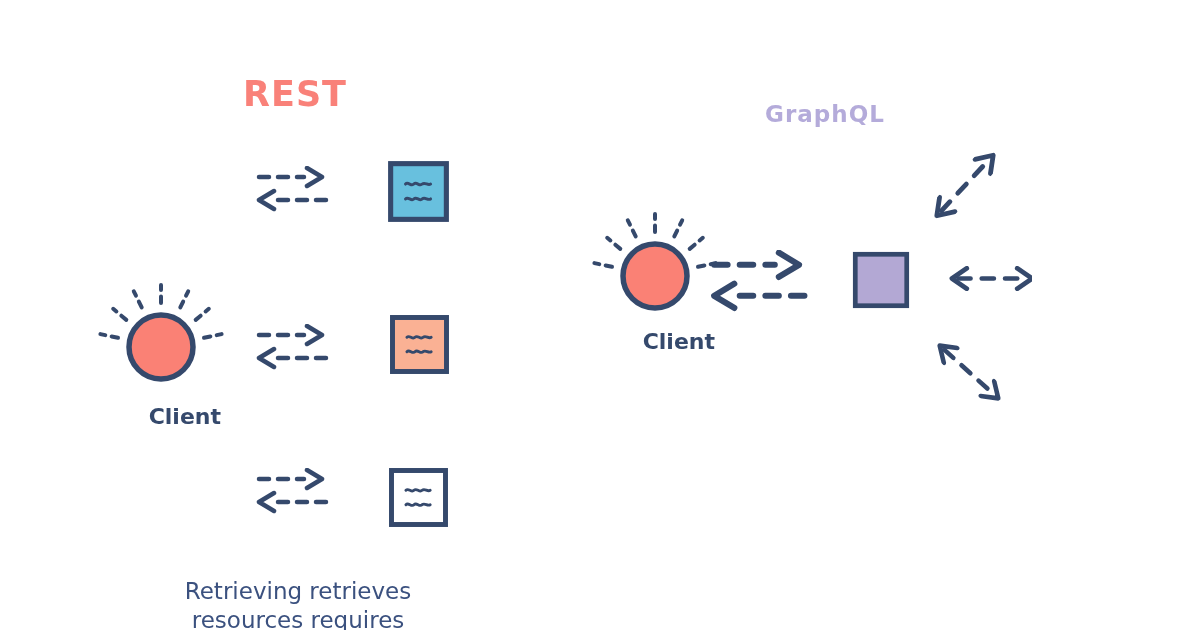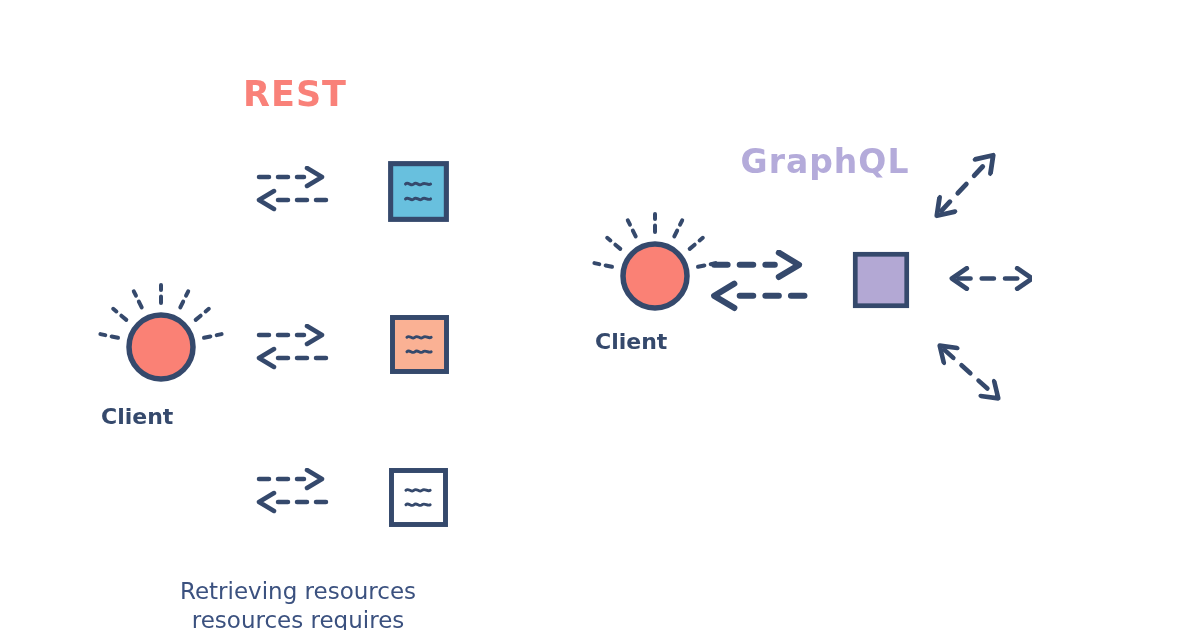--- a/index.html
+++ b/index.html
@@ -3,22 +3,22 @@
 <meta charset="utf-8">
 <style>
   html,body{margin:0;padding:0;background:#fff;}
   .canvas{
     position:relative;width:1032px;height:630px;background:var(--white,#fff);
     overflow:hidden;font-family:"DejaVu Sans","Liberation Sans",sans-serif;
   }
   .abs{position:absolute;}
   .title{margin:0;font-weight:bold;text-align:center;}
   .title.rest{left:225px;top:74px;width:140px;font-size:35px;letter-spacing:1px;color:var(--coral-title);}
-  .title.graphql{left:735px;top:101px;width:180px;font-size:33px;letter-spacing:1px;color:var(--purple-title);margin-top:41px;}
-  .client-label{font-size:22px;font-weight:bold;color:var(--navy);text-align:left;width:120px;}
+  .title.graphql{left:735px;top:101px;width:180px;font-size:23px;letter-spacing:1px;color:var(--purple-title);}
+  .client-label{font-size:22px;font-weight:bold;color:var(--navy);text-align:right;width:120px;}
   .caption{color:var(--text);font-size:23px;line-height:29px;text-align:center;}
   svg{display:block;overflow:visible;}
   .stroke{stroke:var(--navy);stroke-linecap:round;stroke-linejoin:round;fill:none;}
 </style>
 </head>
 <body>
 
 <svg width="0" height="0" style="position:absolute" aria-hidden="true">
   <defs>
 
@@ -83,21 +83,21 @@
       <use href="#sym-box"></use>
     </svg>
   <svg class="abs" style="left:388px;top:313px;--fill:var(--peach)" width="63" height="63">
       <use href="#sym-box"></use>
     </svg>
   <svg class="abs" style="left:387px;top:466px;--fill:var(--white)" width="63" height="63">
       <use href="#sym-box"></use>
     </svg>
 
   <div class="abs caption" style="left:168px;top:577px;width:260px">
-    <div>Retrieving resources</div>
+    <div>Retrieving retrieves</div>
     <div>resources requires</div>
   </div>
 
   <h2 class="abs title graphql">GraphQL</h2>
 
   <svg class="abs" style="left:585px;top:184px" width="140" height="132">
       <use href="#sym-client"></use>
     </svg>
   <div class="abs client-label" style="left:595px;top:329px">Client</div>
 

